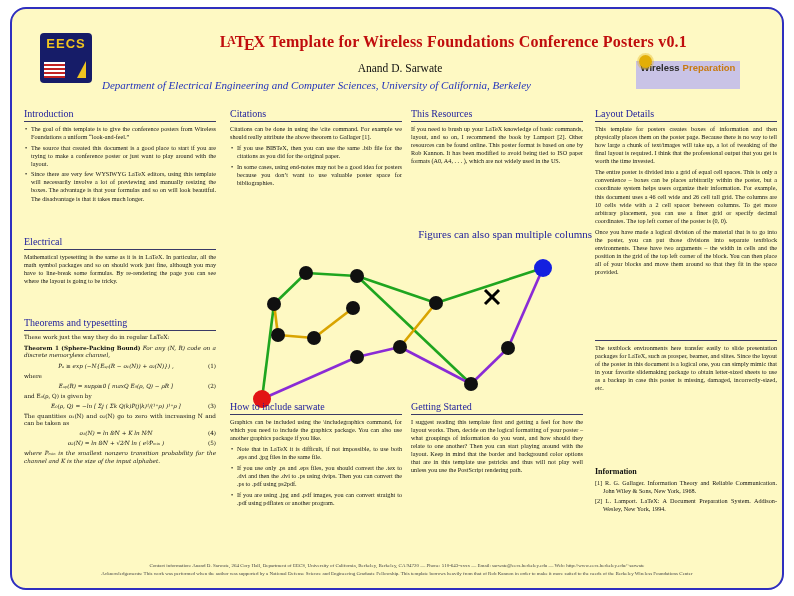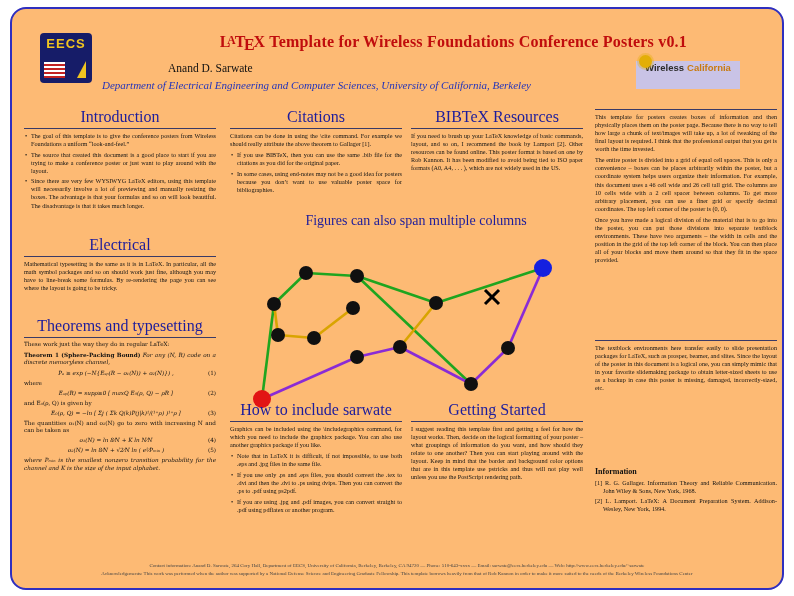--- a/index.html
+++ b/index.html
@@ -3,31 +3,31 @@
 <meta charset="utf-8">
 <style>
   html,body { margin:0; padding:0; }
   body {
     width:794px; height:596px; position:relative; background:#ffffff;
     font-family:"Liberation Serif","DejaVu Serif",serif; color:#111;
     overflow:hidden;
   }
   .poster {
     position:absolute; left:10px; top:7px; width:770px; height:579px;
-    border:2px solid #2f2fbf; border-radius:16px; background:#fdba74;
+    border:2px solid #2f2fbf; border-radius:16px; background:#fef9c3;
   }
   
   .poster-title {
     position:absolute; left:95px; right:95px; top:24px; text-align:right;
     font-size:16px; font-weight:bold; color:#c00d0d; letter-spacing:0.2px;
   }
   .lx-a { font-size:0.72em; vertical-align:0.30em; margin:0 -0.10em 0 -0.30em; }
   .lx-e { vertical-align:-0.21em; margin:0 -0.08em 0 -0.10em; }
   .poster-author {
-    position:absolute; left:156px; right:150px; top:53px; text-align:left;
+    position:absolute; left:156px; right:150px; top:53px; text-align:center;
     font-size:11.5px; color:#111;
   }
   .poster-dept {
     position:absolute; left:90px; right:90px; top:70px; text-align:left;
     font-size:11px; font-style:italic; color:#2233bb;
   }
   
   .eecs-logo {
     position:absolute; left:28px; top:24px; width:52px; height:50px;
     background:#161c68; border-radius:4px; overflow:hidden;
@@ -54,40 +54,40 @@
   .wf-sun {
     position:absolute; left:3px; top:-6px; width:13px; height:13px;
     background:#e3ae07; border-radius:50%;
     box-shadow:0 0 0 2px rgba(227,174,7,0.35);
   }
   .wf-w1 { color:#2b2b2b; }
   .wf-w2 { color:#c87a10; }
   
   .box { position:absolute; }
   .box-title {
-    text-align:center; color:#1c1c9c; font-size:16px; margin:0 0 2px 0;
+    color:#1c1c9c; font-size:10px; margin:0 0 2px 0;
   }
   .box-rule { height:1px; background:#3a3a66; margin:1px 0 3px 0; }
   .box-body { font-size:6.2px; line-height:1.3; text-align:justify; color:#141414; }
   .para { margin:0 0 3px 0; }
   .bullet { position:relative; padding-left:7px; margin:0 0 2.5px 0; }
   .bullet::before { content:"\2022"; position:absolute; left:1px; top:0; }
   
   .theorems-body { font-family:"DejaVu Serif",serif; font-size:5.7px; line-height:1.32; text-align:justify; }
   .thm-head { font-weight:bold; }
   .thm-tail { font-style:italic; }
   .eq-row { display:flex; align-items:center; margin:2.5px 0; }
   .eq { flex:1; text-align:center; font-style:italic; font-size:5.7px; }
   .eq-num { font-size:5.7px; font-style:normal; }
   .math-label { margin:1px 0; }
   .thm-note { font-style:italic; }
   
   .fig-title {
-    position:absolute; left:228px; top:204px; width:352px; text-align:center;
-    color:#1c1c9c; font-size:14px;
+    position:absolute; left:228px; top:219px; width:352px; text-align:right;
+    color:#1c1c9c; font-size:11px;
   }
   .fig-svg { position:absolute; left:228px; top:234px; pointer-events:none; }
   
   .refs-title { font-size:8px; font-weight:bold; color:#111; margin:0 0 3px 0; }
   .ref { font-size:6.2px; line-height:1.3; padding-left:8px; text-indent:-8px; margin-bottom:2px; font-style:normal; }
   
   .footer {
     position:absolute; left:30px; right:30px; bottom:10px; text-align:center;
     font-size:5px; line-height:1.6; color:#444;
   }
@@ -105,21 +105,21 @@
 
   <div class="poster-title">
     <span>L</span><span class="lx-a">A</span><span>T</span><span class="lx-e">E</span><span>X</span><span> Template for Wireless Foundations Conference Posters v0.1</span>
   </div>
   <div class="poster-author">Anand D. Sarwate</div>
   <div class="poster-dept">Department of Electrical Engineering and Computer Sciences, University of California, Berkeley</div>
 
   <div class="wf-logo">
     <div class="wf-sun"></div>
     <span class="wf-w1">Wireless</span>
-    <span class="wf-w2">California</span>
+    <span class="wf-w2">Preparation</span>
   </div>
 
   <div class="box" style="left:12px; top:99px; width:192px;">
     <div class="box-title">Introduction</div>
     <div class="box-rule"></div>
     <div class="box-body">
       <div class="bullet">The goal of this template is to give the conference posters from Wireless Foundations a uniform “look-and-feel.”</div>
       <div class="bullet">The source that created this document is a good place to start if you are trying to make a conference poster or just want to play around with the layout.</div>
       <div class="bullet">Since there are very few WYSIWYG LaTeX editors, using this template will necessarily involve a lot of previewing and manually resizing the boxes. The advantage is that your formulas and so on will look beautiful. The disadvantage is that it takes much longer.</div>
     </div>
@@ -217,36 +217,37 @@
     <div class="box-rule"></div>
     <div class="box-body">
       <div class="para">Graphics can be included using the \includegraphics command, for which you need to include the graphicx package. You can also use another graphics package if you like.</div>
       <div class="bullet">Note that in LaTeX it is difficult, if not impossible, to use both .eps and .jpg files in the same file.</div>
       <div class="bullet">If you use only .ps and .eps files, you should convert the .tex to .dvi and then the .dvi to .ps using dvips. Then you can convert the .ps to .pdf using ps2pdf.</div>
       <div class="bullet">If you are using .jpg and .pdf images, you can convert straight to .pdf using pdflatex or another program.</div>
     </div>
   </div>
 
   <div class="box" style="left:399px; top:99px; width:172px;">
-    <div class="box-title">BIBTeX Resources</div>
+    <div class="box-title">This Resources</div>
     <div class="box-rule"></div>
     <div class="box-body">
       <div class="para">If you need to brush up your LaTeX knowledge of basic commands, layout, and so on, I recommend the book by Lamport [2]. Other resources can be found online. This poster format is based on one by Rob Kannon. It has been modified to avoid being tied to ISO paper formats (A0, A4, . . . ), which are not widely used in the US.</div>
     </div>
   </div>
 
   <div class="box" style="left:399px; top:392px; width:172px;">
     <div class="box-title">Getting Started</div>
     <div class="box-rule"></div>
     <div class="box-body">
       <div class="para">I suggest reading this template first and getting a feel for how the layout works. Then, decide on the logical formatting of your poster – what groupings of information do you want, and how should they relate to one another? Then you can start playing around with the layout. Keep in mind that the border and background color options that are in this template use pstricks and thus will not play well unless you use the PostScript rendering path.</div>
     </div>
   </div>
 
   <div class="box" style="left:583px; top:99px; width:182px;">
+    <div class="box-title">Layout Details</div>
     <div class="box-rule"></div>
     <div class="box-body">
       <div class="para">This template for posters creates boxes of information and then physically places them on the poster page. Because there is no way to tell how large a chunk of text/images will take up, a lot of tweaking of the final layout is required. I think that the professional output that you get is worth the time invested.</div>
       <div class="para">The entire poster is divided into a grid of equal cell spaces. This is only a convenience – boxes can be places arbitrarily within the poster, but a coordinate system helps users organize their information. For example, this document uses a 46 cell wide and 26 cell tall grid. The columns are 10 cells wide with a 2 cell spacer between columns. To get more arbitrary placement, you can use a finer grid or specify decimal coordinates. The top left corner of the poster is (0, 0).</div>
       <div class="para">Once you have made a logical division of the material that is to go into the poster, you can put those divisions into separate textblock environments. These have two arguments – the width in cells and the position in the grid of the top left corner of the block. You can then place all of your blocks and move them around so that they fit in the space provided.</div>
     </div>
   </div>
 
   <div class="box" style="left:583px; top:330px; width:182px;">
     <div class="box-rule"></div>

